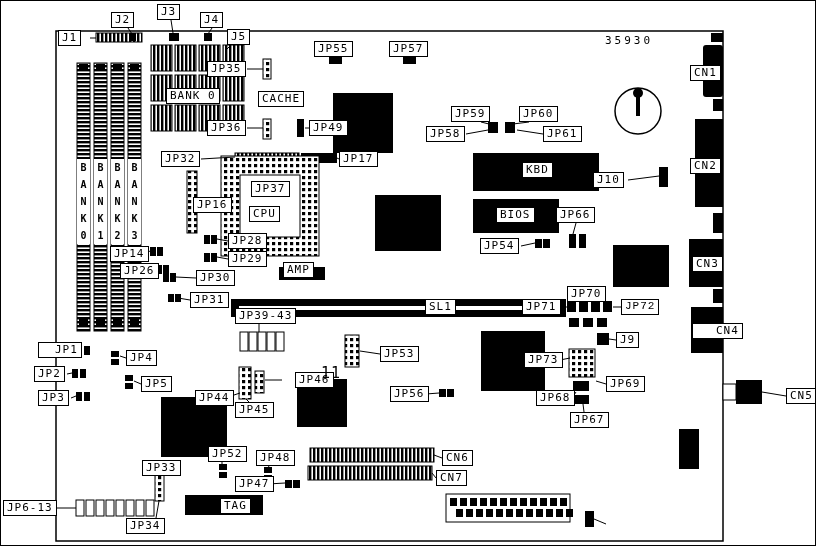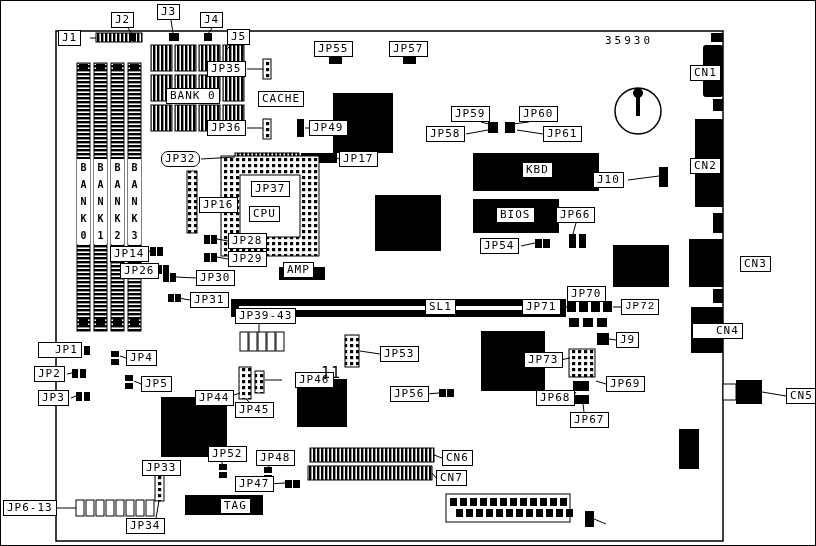--- a/index.html
+++ b/index.html
@@ -301,26 +301,26 @@
       <div class="lbl" style="left: 388px; top: 40px;">JP57</div>
       <div class="lbl" style="left: 206px; top: 60px;">JP35</div>
       <div class="lbl" style="left: 165px; top: 87px;">BANK 0</div>
       <div class="lbl" style="left: 257px; top: 90px;">CACHE</div>
       <div class="lbl" style="left: 206px; top: 119px;">JP36</div>
       <div class="lbl" style="left: 308px; top: 119px;">JP49</div>
       <div class="lbl" style="left: 450px; top: 105px;">JP59</div>
       <div class="lbl" style="left: 518px; top: 105px;">JP60</div>
       <div class="lbl" style="left: 425px; top: 125px;">JP58</div>
       <div class="lbl" style="left: 542px; top: 125px;">JP61</div>
-      <div class="lbl" style="left: 160px; top: 150px; border-radius: 7px;">JP32</div>
+      <div class="lbl" style="left: 160px; top: 150px;">JP32</div>
       <div class="lbl" style="left: 338px; top: 150px;">JP17</div>
       <div class="lbl" style="left: 521px; top: 161px;">KBD</div>
       <div class="lbl" style="left: 592px; top: 171px;">J10</div>
       <div class="lbl" style="left: 250px; top: 180px;">JP37</div>
-      <div class="lbl" style="left: 198px; top: 196px;">JP16</div>
+      <div class="lbl" style="left: 192px; top: 196px;">JP16</div>
       <div class="lbl" style="left: 248px; top: 205px;">CPU</div>
       <div class="lbl" style="left: 495px; top: 206px;">BIOS</div>
       <div class="lbl" style="left: 555px; top: 206px;">JP66</div>
       <div class="lbl" style="left: 227px; top: 232px;">JP28</div>
       <div class="lbl" style="left: 227px; top: 250px;">JP29</div>
       <div class="lbl" style="left: 109px; top: 245px;">JP14</div>
       <div class="lbl" style="left: 119px; top: 262px;">JP26</div>
       <div class="lbl" style="left: 479px; top: 237px;">JP54</div>
       <div class="lbl" style="left: 195px; top: 269px;">JP30</div>
       <div class="lbl" style="left: 282px; top: 261px;">AMP</div>
@@ -351,21 +351,21 @@
       <div class="lbl" style="left: 141px; top: 459px;">JP33</div>
       <div class="lbl" style="left: 234px; top: 475px;">JP47</div>
       <div class="lbl" style="left: 441px; top: 449px;">CN6</div>
       <div class="lbl" style="left: 435px; top: 469px;">CN7</div>
       <div class="lbl" style="left: 2px; top: 499px;">JP6-13</div>
       <div class="lbl" style="left: 219px; top: 497px;">TAG</div>
       <div class="lbl" style="left: 125px; top: 517px;">JP34</div>
       <div class="lbl" style="left: 605px; top: 544px; text-decoration: underline;">JP65</div>
       <div class="lbl" style="left: 689px; top: 64px;">CN1</div>
       <div class="lbl" style="left: 689px; top: 157px;">CN2</div>
-      <div class="lbl" style="left: 691px; top: 255px; margin-left: 48px;">CN3</div>
+      <div class="lbl" style="left: 691px; top: 255px;">CN3</div>
       <div class="lbl" style="left: 691px; top: 322px; padding-left: 23px;">CN4</div>
       <div class="vtext" style="left: 76px; top: 158px;">B
 A
 N
 K
 0</div>
       <div class="vtext" style="left: 93px; top: 158px;">B
 A
 N
 K

